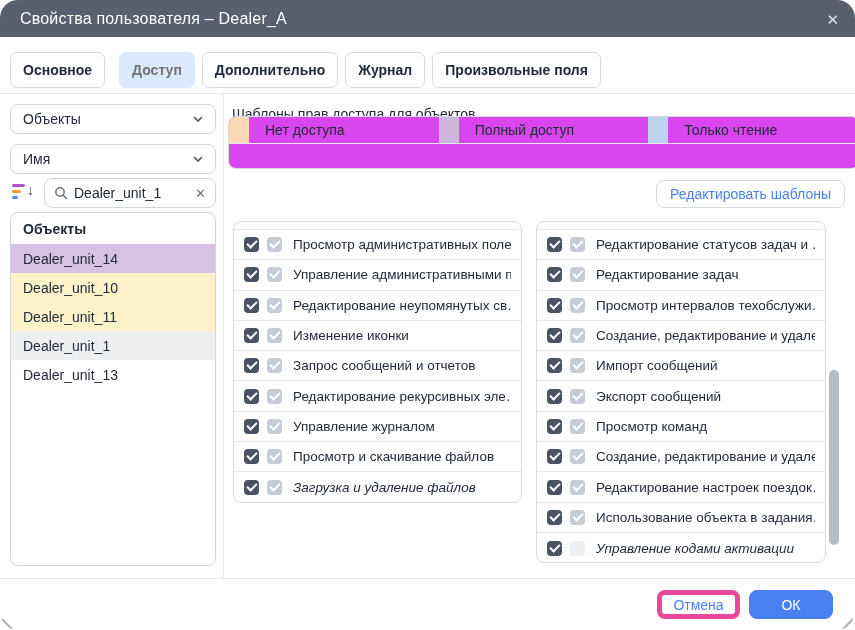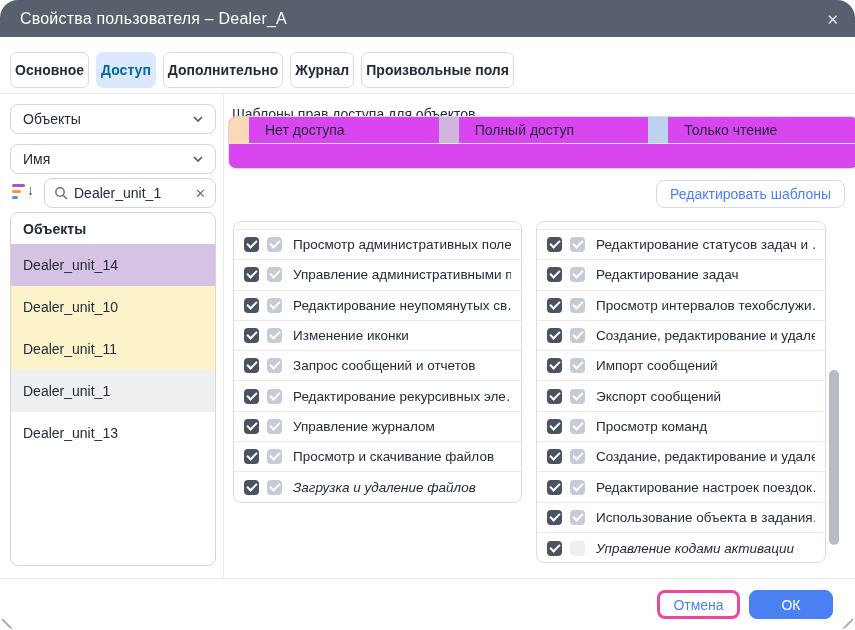--- a/index.html
+++ b/index.html
@@ -9,23 +9,23 @@
 
   
   .titlebar { position:absolute; left:0; top:0; width:855px; height:37px; background:#58606d;
     border-radius:8px 8px 0 0; display:flex; align-items:center; padding:0 20px; }
   .titlebar .title { color:#fff; font-size:16px; font-weight:500; letter-spacing:.2px; }
   .titlebar .close { position:absolute; right:16px; top:50%; transform:translateY(-50%);
     color:#dfe3e9; font-size:15px; cursor:pointer; line-height:1; }
 
   
   .tabbar { position:absolute; left:10px; top:52px; display:flex; gap:7px; }
-  .tab { height:36px; padding:0 4px; display:flex; align-items:center; background:#fff;
+  .tab { height:36px; padding:0 12px; display:flex; align-items:center; background:#fff;
     border:1px solid #d7dbe1; border-radius:7px; font-size:14px; font-weight:600; color:#222b3a; cursor:pointer; white-space:nowrap; }
-  .tab.active { background:#dbe8fd; border-color:#dbe8fd; color:#0369a1; }
+  .tab.active { background:#dbe8fd; border-color:#dbe8fd; color:#737373;margin-left:7px; }
 
   .hdiv { position:absolute; left:0; top:93px; width:855px; height:1px; background:#e8eaec; }
   .vdiv { position:absolute; left:223px; top:94px; width:1px; height:484px; background:#e8eaec; }
   .hdiv2 { position:absolute; left:0; top:578px; width:855px; height:1px; background:#e8eaec; }
 
   
   .dropdown { position:absolute; left:10px; width:206px; height:30px; border:1px solid #d2d6dc; border-radius:8px;
     display:flex; align-items:center; padding:0 12px; font-size:14px; cursor:pointer; background:#fff; }
   .dropdown .chev { margin-left:auto; display:flex; }
   .sorticon { position:absolute; left:12px; top:181px; width:22px; height:22px; cursor:pointer; }
@@ -36,21 +36,21 @@
   .sorticon .arrow { position:absolute; right:0; top:1px; font-size:14px; font-weight:bold; color:#3c4352; }
   .searchbox { position:absolute; left:44px; top:178px; width:172px; height:30px; border:1px solid #d2d6dc;
     border-radius:8px; display:flex; align-items:center; padding:0 9px; gap:6px; background:#fff; }
   .searchbox input { border:none; outline:none; flex:1; min-width:0; font-size:14px; color:#222b3a;
     font-family:"Liberation Sans", sans-serif; }
   .searchbox .clear { color:#6b7280; font-size:13px; cursor:pointer; line-height:1; }
 
   .listbox { position:absolute; left:10px; top:212px; width:206px; height:354px; border:1px solid #d2d6dc;
     border-radius:8px; background:#fff; overflow:hidden; }
   .listbox .lhead { height:31px; display:flex; align-items:center; padding:0 12px; font-size:14px; font-weight:700; }
-  .side-row { height:42px; display:flex; align-items:center; padding:0 12px; font-size:14px; cursor:pointer; }
+  .side-row { height:29px; display:flex; align-items:center; padding:0 12px; font-size:14px; cursor:pointer; }
 
   
   .tpl-heading { position:absolute; left:232px; top:106px; font-size:14px; }
   .legendbox { position:absolute; left:228px; top:116px; width:631px; height:53px; border:1px solid #d6dae0;
     border-radius:8px; background:#d946ef; overflow:hidden; }
   .legend-row { height:27px; display:flex; border-bottom:1px solid #e3e6ea; }
   .legend-cell { flex:1; display:flex; align-items:center; }
   .legend-cell .swatch { width:20px; height:100%; flex:none; }
   .legend-cell .lab { padding-left:16px; font-size:14px; white-space:nowrap; }
 
@@ -70,21 +70,21 @@
   .cb.muted { background:#edeff2; }
   .cb.muted.on { background:#c6ccd5; }
   .cb.on::after { content:""; width:8px; height:4px; border-left:2px solid #fff; border-bottom:2px solid #fff;
     transform:rotate(-45deg); margin-bottom:3px; }
 
   .scroll-thumb { position:absolute; left:829px; top:370px; width:10px; height:175px; border-radius:5px; background:#b7bcc4; cursor:grab; }
 
   
   .btn { position:absolute; top:590px; height:29px; border-radius:8px; font-size:14px; display:flex;
     align-items:center; justify-content:center; cursor:pointer; font-family:"Liberation Sans", sans-serif; }
-  .btn.cancel { left:657px; width:83px; background:#fff; border:3px solid #ec4899; color:#4a80f2; }
+  .btn.cancel { left:657px; width:83px; background:#fff; border:5px solid #ec4899; color:#4a80f2; }
   .btn.ok { left:749px; width:84px; background:#4a80f2; border:1px solid #4a80f2; color:#fff; }
 
   .grip { position:absolute; width:14px; height:1.5px; background:#a8adb5; }
   .grip.bl { left:0px; bottom:6px; transform:rotate(45deg); }
   .grip.br { right:0px; bottom:6px; transform:rotate(-45deg); }
 
   svg.chev-icon { width:10px; height:6px; stroke:#525a66; stroke-width:1.7; fill:none; }
   svg.mag-icon { width:14px; height:14px; stroke:#6b7280; stroke-width:1.5; fill:none; flex:none; }
 </style>
 </head>

